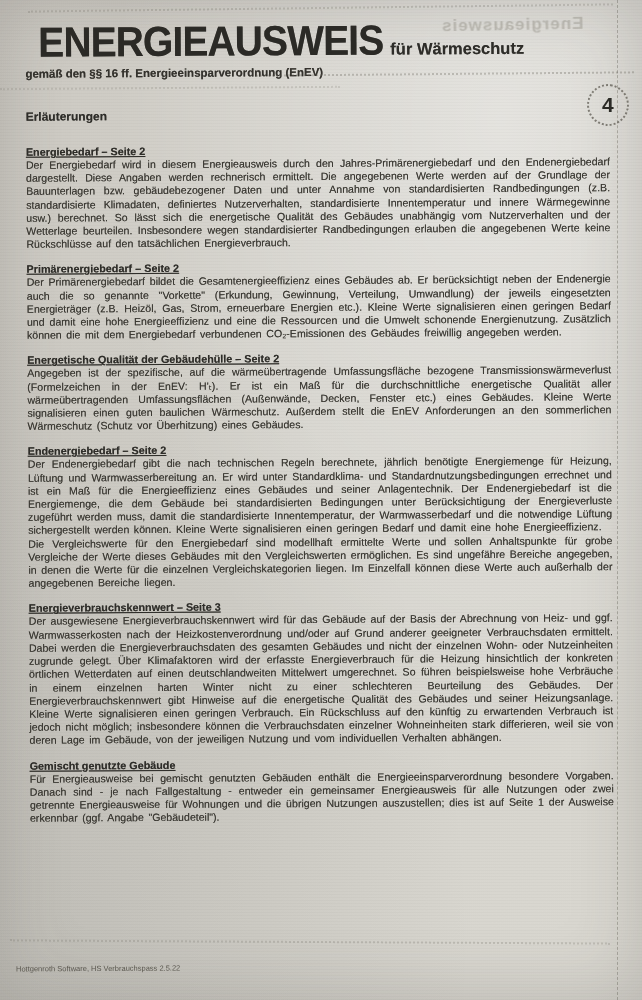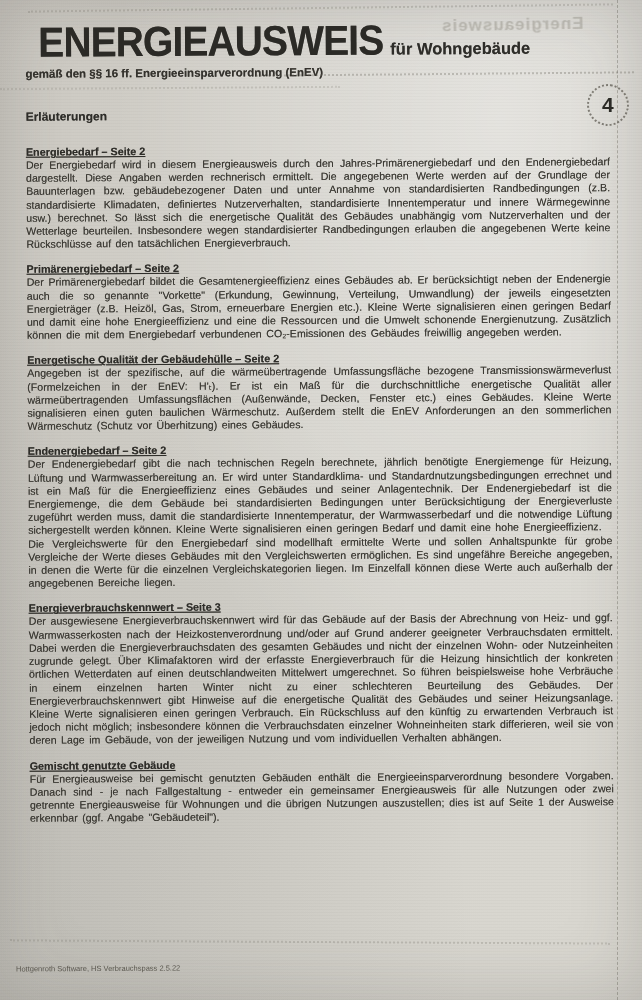--- a/index.html
+++ b/index.html
@@ -84,21 +84,21 @@
 <div class="photo">
 
   <div class="smudge smudge-top"></div>
   <div class="edge-line"></div>
   <div class="ghost">Energieausweis</div>
 
   <div class="content">
 
     <div class="title-row">
       <div class="title">ENERGIEAUSWEIS</div>
-      <div class="title-suffix">für Wohngebäude</div>
+      <div class="title-suffix">für Wärmeschutz</div>
     </div>
     <div class="subtitle">gemäß den §§ 16 ff. Energieeinsparverordnung (EnEV)</div>
 
     <div class="intro-heading">Erläuterungen</div>
 
     <div class="sections">
 
       <div class="sec">
         <h3>Energiebedarf – Seite 2</h3>
         <p>Der Energiebedarf wird in diesem Energieausweis durch den Jahres-Primärenergiebedarf und den Endenergiebedarf dargestellt. Diese Angaben werden rechnerisch ermittelt. Die angegebenen Werte werden auf der Grundlage der Bauunterlagen bzw. gebäudebezogener Daten und unter Annahme von standardisierten Randbedingungen (z.B. standardisierte Klimadaten, definiertes Nutzerverhalten, standardisierte Innentemperatur und innere Wärmegewinne usw.) berechnet. So lässt sich die energetische Qualität des Gebäudes unabhängig vom Nutzerverhalten und der Wetterlage beurteilen. Insbesondere wegen standardisierter Randbedingungen erlauben die angegebenen Werte keine Rückschlüsse auf den tatsächlichen Energieverbrauch.</p>

